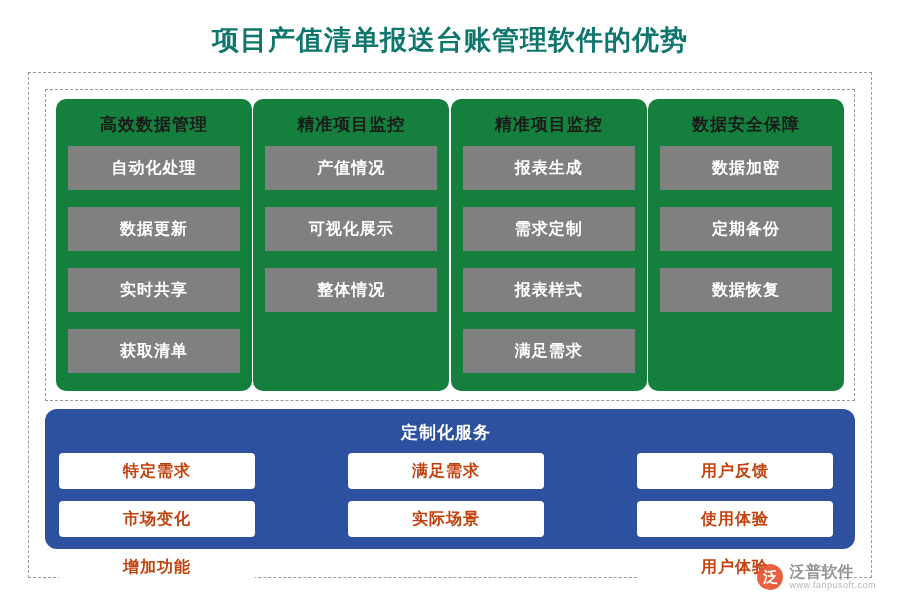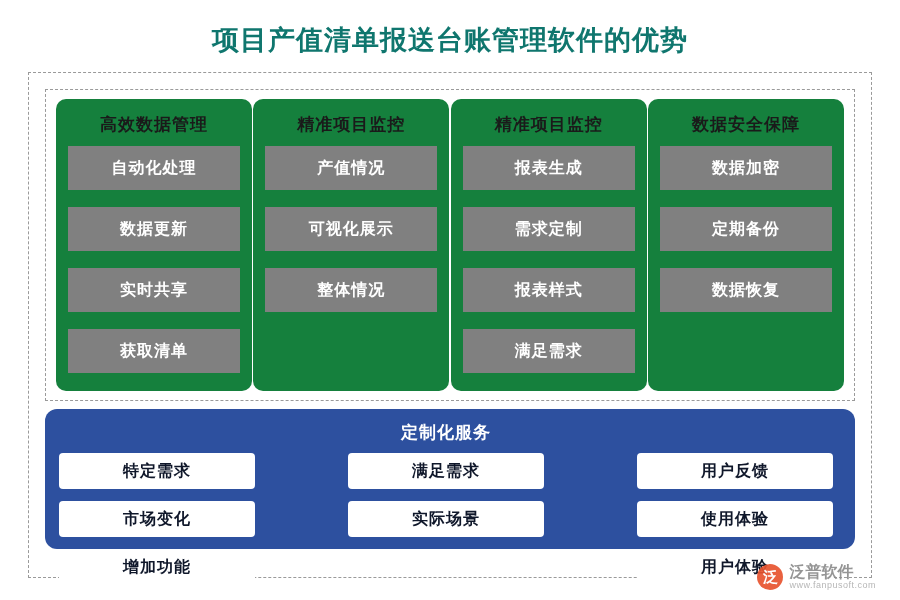--- a/index.html
+++ b/index.html
@@ -112,21 +112,21 @@
     padding: 2px 0 9px 0;
   }
   .blue-grid {
     display: flex;
     flex-direction: row;
     flex-wrap: wrap;
     justify-content: space-between;
   }
   .white-item {
     background: #ffffff;
-    color: #0f172a;
+    color: #c2410c;
     width: 196px;
     height: 36px;
     line-height: 36px;
     border-radius: 4px;
     text-align: center;
     font-size: 16px;
     font-weight: bold;
     font-family: "Liberation Serif", serif;
     margin-bottom: 12px;
     letter-spacing: 1px;

